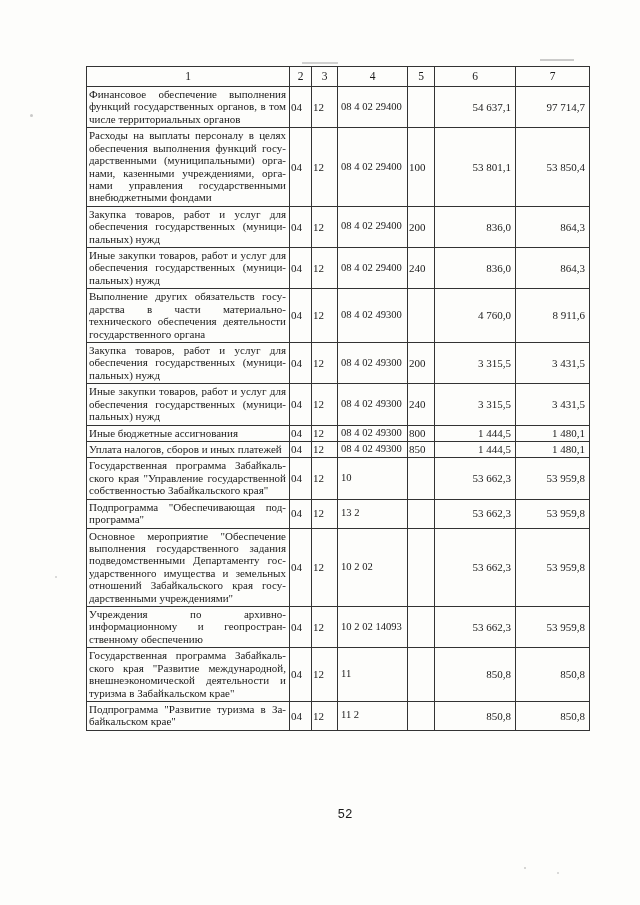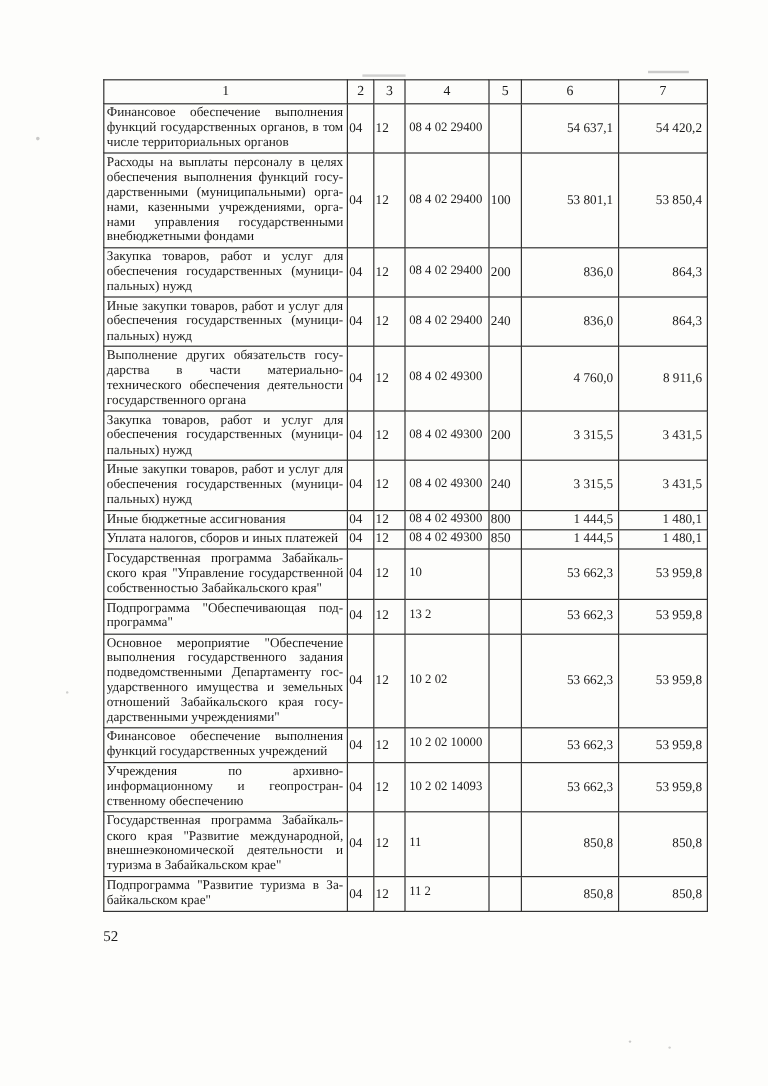--- a/index.html
+++ b/index.html
@@ -30,22 +30,22 @@
     font-weight:normal;
     text-align:center;
     vertical-align:middle;
     font-size:11.5px;
   }
   td.c1 { text-align:justify; vertical-align:top; padding:1px 3px 2px 2px; hyphens:manual; }
   td.c2, td.c3, td.c5 { text-align:left; vertical-align:middle; padding:1px 1px; }
   td.c4 { text-align:left; vertical-align:middle; white-space:nowrap; font-size:10.6px; padding:1px 2px 2px 3px; }
   td.c6, td.c7 { text-align:right; vertical-align:middle; white-space:nowrap; padding:1px 4px 1px 1px; }
   .page-number {
-    position:absolute; left:86px; top:773px; width:518px;
-    text-align:left; font-size:12.5px;
+    position:absolute; left:86px; top:808px; width:518px;
+    text-align:center; font-size:12.5px;font-family:Liberation Mono, monospace;
   }
   .artifact { position:absolute; background:#8a8a8a; border-radius:50%; }
   .artifact.dash { border-radius:0; background:#9a9a9a; }
 </style>
 </head>
 <body>
 
 <div class="artifact dash" style="left:302px; top:62px; width:36px; height:2px; opacity:.45;"></div>
 <div class="artifact dash" style="left:540px; top:59px; width:34px; height:2px; opacity:.5;"></div>
 <div class="artifact" style="left:30px; top:114px; width:3px; height:3px; opacity:.45;"></div>
@@ -75,21 +75,21 @@
       </tr>
   </thead>
   <tbody>
       <tr>
         <td class="c1">Финансовое обеспечение выполнения функций государственных органов, в том числе территориальных органов</td>
         <td class="c2">04</td>
         <td class="c3">12</td>
         <td class="c4">08 4 02 29400</td>
         <td class="c5"></td>
         <td class="c6">54 637,1</td>
-        <td class="c7">54 420,2</td>
+        <td class="c7">97 714,7</td>
       </tr>
       <tr>
         <td class="c1">Расходы на выплаты персоналу в целях обеспечения выполнения функций госу­дарственными (муниципальными) орга­нами, казенными учреждениями, орга­нами управления государственными внебюджетными фондами</td>
         <td class="c2">04</td>
         <td class="c3">12</td>
         <td class="c4">08 4 02 29400</td>
         <td class="c5">100</td>
         <td class="c6">53 801,1</td>
         <td class="c7">53 850,4</td>
       </tr>
@@ -177,29 +177,20 @@
       <tr>
         <td class="c1">Основное мероприятие "Обеспечение выполнения государственного задания подведомственными Департаменту гос­ударственного имущества и земельных отношений Забайкальского края госу­дарственными учреждениями"</td>
         <td class="c2">04</td>
         <td class="c3">12</td>
         <td class="c4">10 2 02</td>
         <td class="c5"></td>
         <td class="c6">53 662,3</td>
         <td class="c7">53 959,8</td>
       </tr>
       <tr>
-        <td class="c1">Финансовое обеспечение выполнения функций государственных учреждений</td>
-        <td class="c2">04</td>
-        <td class="c3">12</td>
-        <td class="c4">10 2 02 10000</td>
-        <td class="c5"></td>
-        <td class="c6">53 662,3</td>
-        <td class="c7">53 959,8</td>
-      </tr>
-      <tr>
         <td class="c1">Учреждения по архив­но-информационному и геопростран­ственному обеспечению</td>
         <td class="c2">04</td>
         <td class="c3">12</td>
         <td class="c4">10 2 02 14093</td>
         <td class="c5"></td>
         <td class="c6">53 662,3</td>
         <td class="c7">53 959,8</td>
       </tr>
       <tr>
         <td class="c1">Государственная программа Забайкаль­ского края "Развитие международной, внешнеэкономической деятельности и туризма в Забайкальском крае"</td>

